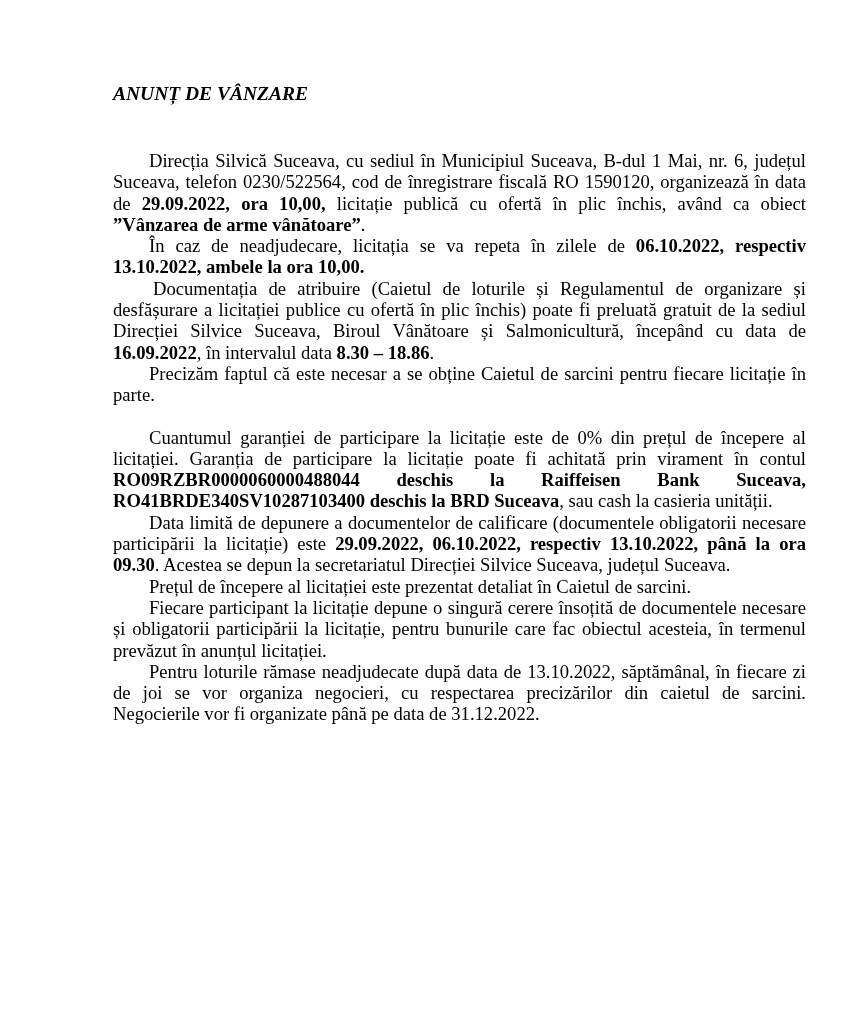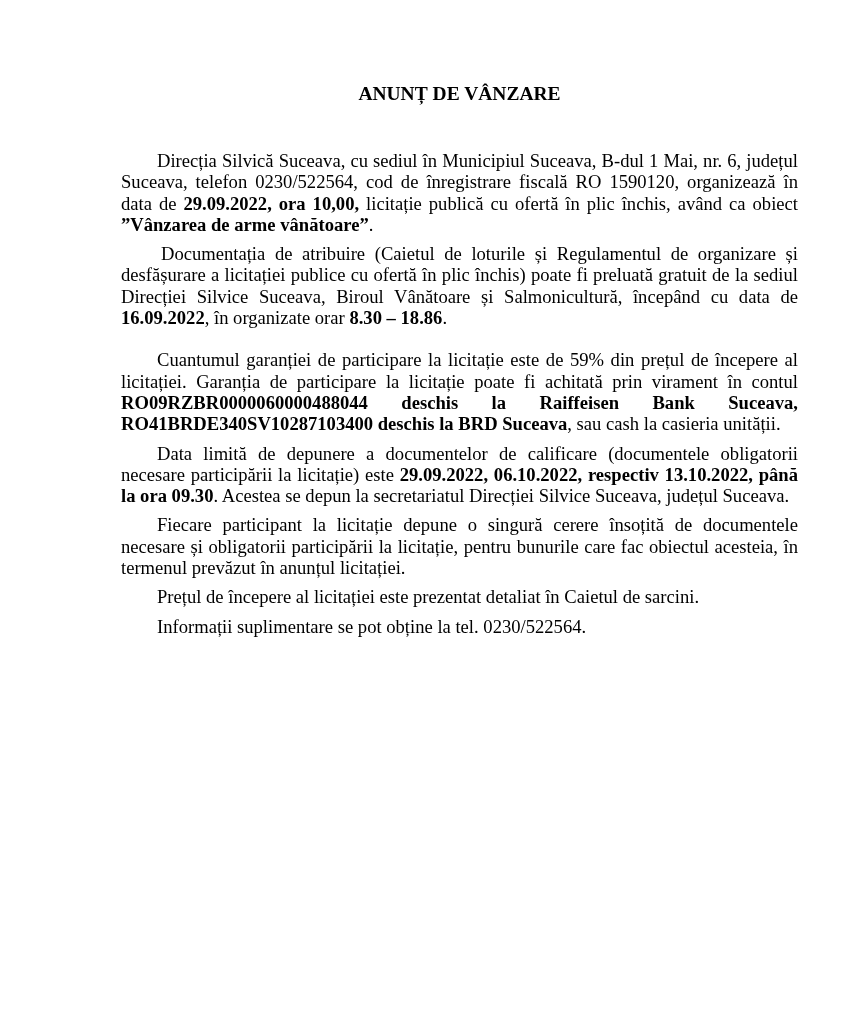--- a/index.html
+++ b/index.html
@@ -2,35 +2,37 @@
 <html><head>
 <meta charset="utf-8">
 <style>
   html, body { margin: 0; padding: 0; background: #ffffff; }
   body { width: 860px; height: 1024px; overflow: hidden; position: relative; }
   .page {
     position: absolute; left: 113px; top: 83px; width: 693px;
     font-family: "Liberation Serif", serif; color: #000;
     font-size: 18.6px; line-height: 21.3px;
   }
-  .title { text-align: center; font-weight: bold; font-size: 19.5px; line-height: 22px; margin: 0; }
+  .title { font-weight: bold; font-size: 19.5px; line-height: 22px; margin: 0; font-style: italic; }
   .title-block { margin-bottom: 45px; }
-  p.para { margin: 8px; text-align: justify; text-indent: 36px; }
+  p.para { margin: 0; text-align: justify; text-indent: 36px; }
   p.para.extra-indent { text-indent: 40px; }
   p.spacer-before { margin-top: 21px; }
   b { font-weight: bold; }
 </style>
 </head>
 <body>
 
 <div class="page">
   <div class="title-block">
     <p class="title">ANUNȚ DE VÂNZARE</p>
   </div>
 
   <p class="para"><span>Direcția Silvică Suceava, cu sediul în Municipiul Suceava, B-dul 1 Mai, nr. 6, județul Suceava, telefon 0230/522564, cod de înregistrare fiscală RO 1590120, organizează în data de </span><b>29.09.2022, ora 10,00,</b><span> licitație publică cu ofertă în plic închis, având ca obiect </span><b>”Vânzarea de arme vânătoare”</b><span>.</span></p>
-  <p class="para extra-indent"><span>Documentația de atribuire (Caietul de loturile și Regulamentul de organizare și desfășurare a licitației publice cu ofertă în plic închis) poate fi preluată gratuit de la sediul Direcției Silvice Suceava, Biroul Vânătoare și Salmonicultură, începând cu data de </span><b>16.09.2022</b><span>, în organizate orar </span><b>8.30 – 18.86</b><span>.</span></p>
-  <p class="para spacer-before"><span>Cuantumul garanției de participare la licitație este de 59% din prețul de începere al licitației. Garanția de participare la licitație poate fi achitată prin virament în contul </span><b>RO09RZBR0000060000488044 deschis la Raiffeisen Bank Suceava, RO41BRDE340SV10287103400 deschis la BRD Suceava</b><span>,  sau cash la casieria unității.</span></p>
+  <p class="para"><span>În caz de neadjudecare, licitația se va repeta în zilele de </span><b>06.10.2022, respectiv 13.10.2022, ambele la ora 10,00.</b></p>
+  <p class="para extra-indent"><span>Documentația de atribuire (Caietul de loturile și Regulamentul de organizare și desfășurare a licitației publice cu ofertă în plic închis) poate fi preluată gratuit de la sediul Direcției Silvice Suceava, Biroul Vânătoare și Salmonicultură, începând cu data de </span><b>16.09.2022</b><span>, în intervalul data </span><b>8.30 – 18.86</b><span>.</span></p>
+  <p class="para"><span>Precizăm faptul că este necesar a se obține Caietul de sarcini pentru fiecare licitație în parte.</span></p>
+  <p class="para spacer-before"><span>Cuantumul garanției de participare la licitație este de 0% din prețul de începere al licitației. Garanția de participare la licitație poate fi achitată prin virament în contul </span><b>RO09RZBR0000060000488044 deschis la Raiffeisen Bank Suceava, RO41BRDE340SV10287103400 deschis la BRD Suceava</b><span>,  sau cash la casieria unității.</span></p>
   <p class="para"><span>Data limită de depunere a documentelor de calificare (documentele obligatorii necesare participării la licitație) este </span><b>29.09.2022, 06.10.2022, respectiv 13.10.2022, până la ora 09.30</b><span>. Acestea se depun la secretariatul Direcției Silvice Suceava, județul Suceava.</span></p>
+  <p class="para"><span>Prețul de începere al licitației este prezentat detaliat în Caietul de sarcini.</span></p>
   <p class="para"><span>Fiecare participant la licitație depune o singură cerere însoțită de documentele necesare și obligatorii participării la licitație, pentru bunurile care fac obiectul acesteia, în termenul prevăzut în anunțul licitației.</span></p>
-  <p class="para"><span>Prețul de începere al licitației este prezentat detaliat în Caietul de sarcini.</span></p>
-  <p class="para"><span>Informații suplimentare se pot obține la tel. 0230/522564.</span></p>
+  <p class="para"><span>Pentru loturile rămase neadjudecate după data de 13.10.2022, săptămânal, în fiecare zi de joi se vor organiza negocieri, cu respectarea precizărilor din caietul de sarcini. Negocierile vor fi organizate până pe data de 31.12.2022.</span></p>
 </div>
 
 </body></html>

